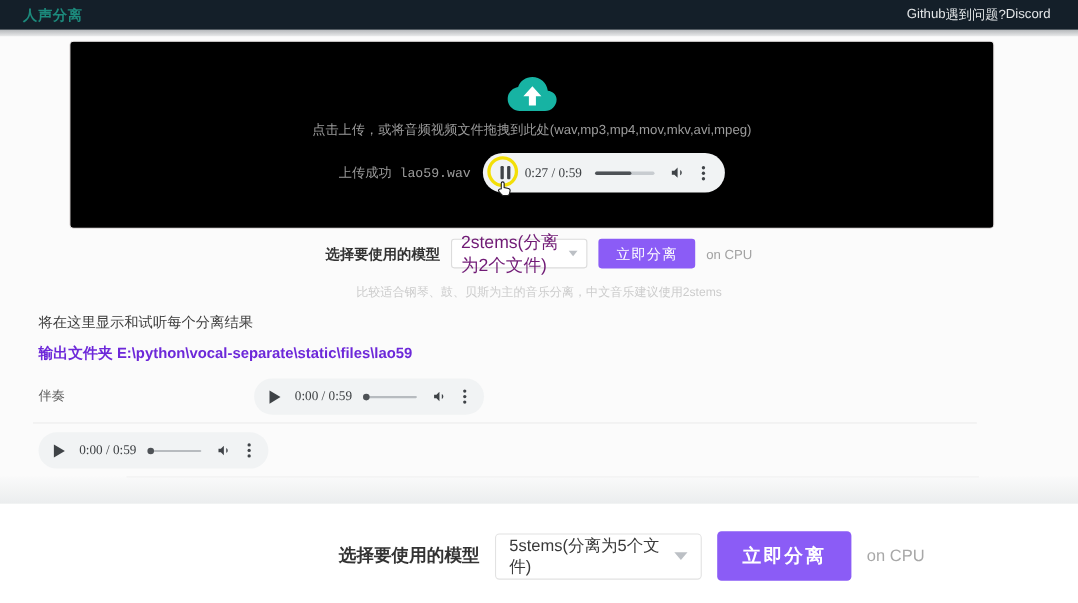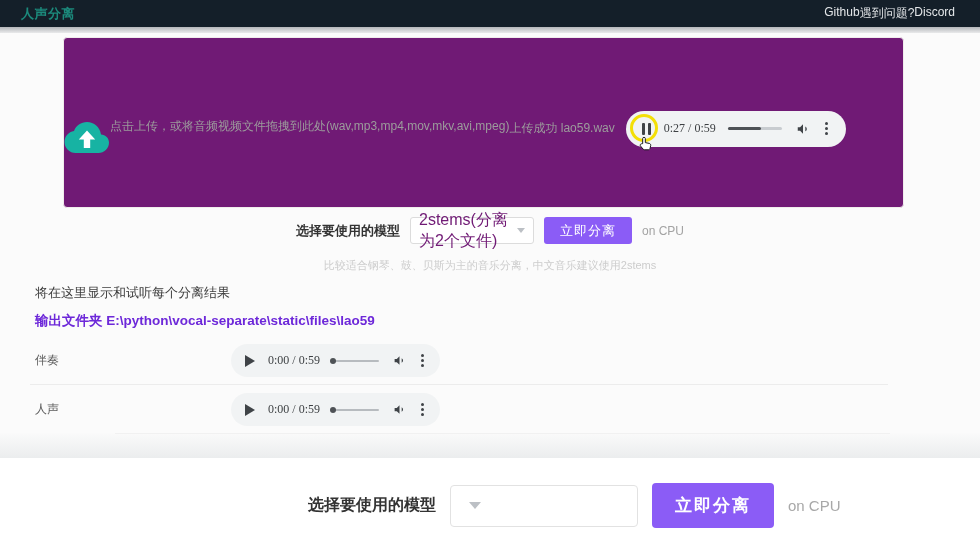--- a/index.html
+++ b/index.html
@@ -24,27 +24,27 @@
     position:absolute; top:27px; left:0; right:0; height:6px;
     background:linear-gradient(#b4b7ba,#e9eaeb); z-index:29;
   }
 
   
   .main-bg { position:absolute; top:33px; left:0; right:0; height:425px; background:#fbfbfb; }
 
   
   .upload-card {
     position:absolute; left:63px; top:37px; width:841px; height:171px;
-    background:#701a75; border:1px solid #f0ecec; border-radius:4px;
-    display:flex; flex-direction:row; align-items:center; cursor:pointer; z-index:2;
+    background:#000000; border:1px solid #f0ecec; border-radius:4px;
+    display:flex; flex-direction:column; align-items:center; cursor:pointer; z-index:2;
   }
   .cloud-icon { margin-top:31px; }
   .upload-hint { margin-top:7px; font-size:12px; color:#9c9c9c; }
   .upload-player-row { margin-top:12px; display:flex; align-items:center; gap:11px; }
-  .upload-status { font-size:12px; color:#9c9c9c; }
+  .upload-status { font-size:12px; color:#9c9c9c;font-family:Liberation Mono, monospace; }
 
   
   .audio-player {
     display:flex; align-items:center; background:#f1f3f4;
     border-radius:19px; height:36px; padding:0 16px; position:relative;font-family:Liberation Serif, serif;
   }
   .audio-player.small { height:33px; border-radius:17px; padding:0 14px; }
   .pause-wrap { position:relative; width:9px; height:12px; cursor:pointer; }
   .pause-bars { display:flex; gap:3px; }
   .pause-bars i { display:block; width:3px; height:12px; background:#3f4347; border-radius:1px; }
@@ -215,21 +215,20 @@
     <span class="kebab">
         <i></i>
         <i></i>
         <i></i>
       </span>
   </div>
 </div>
 <div class="divider-1"></div>
 
 <div class="result-row row-2">
-  <span class="row-label">人声</span>
   <div class="audio-player small">
     <span class="play-tri"></span>
     <span class="player-time">0:00 / 0:59</span>
     <span class="track">
       <span class="fill" style="width: 0%;"></span>
       <span class="thumb"></span>
     </span>
     <span class="vol">
       <svg width="13" height="13" viewBox="0 0 24 24">
           <path fill="#3f4347" d="M3 9v6h4l5 5V4L7 9H3z"></path>
@@ -244,18 +243,19 @@
   </div>
 </div>
 <div class="divider-2"></div>
 
 <div class="fade-band"></div>
 
 <section class="bottom-panel">
   <div class="bottom-row">
     <span class="model-label-lg">选择要使用的模型</span>
     <span class="select-box large">
+      <span>5stems(分离为5个文件)</span>
       <span class="caret"></span>
     </span>
     <button class="btn-orange large">立即分离</button>
     <span class="device-tag large">on CPU</span>
   </div>
 </section>
 
 </body></html>

